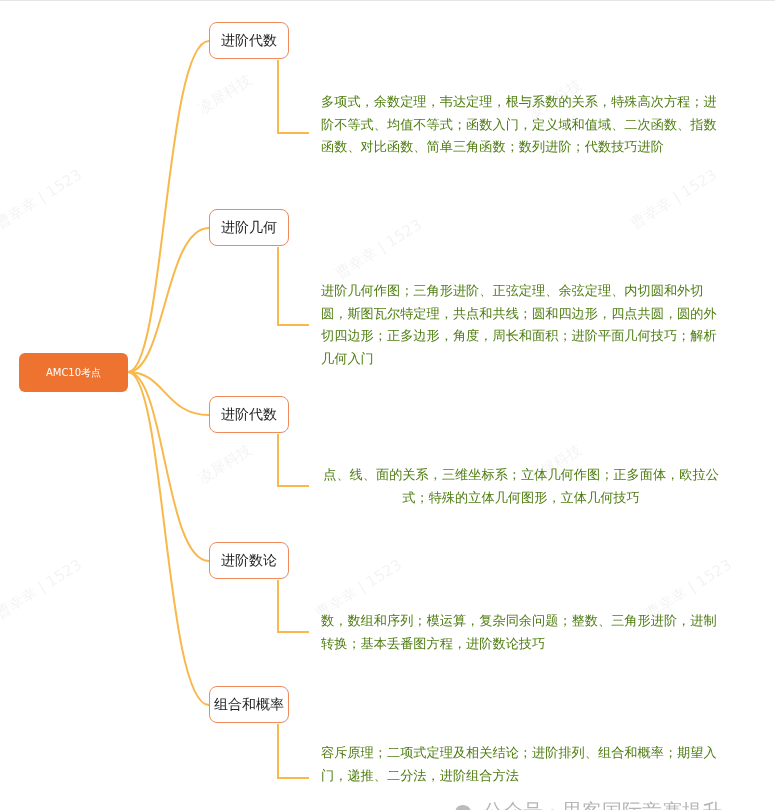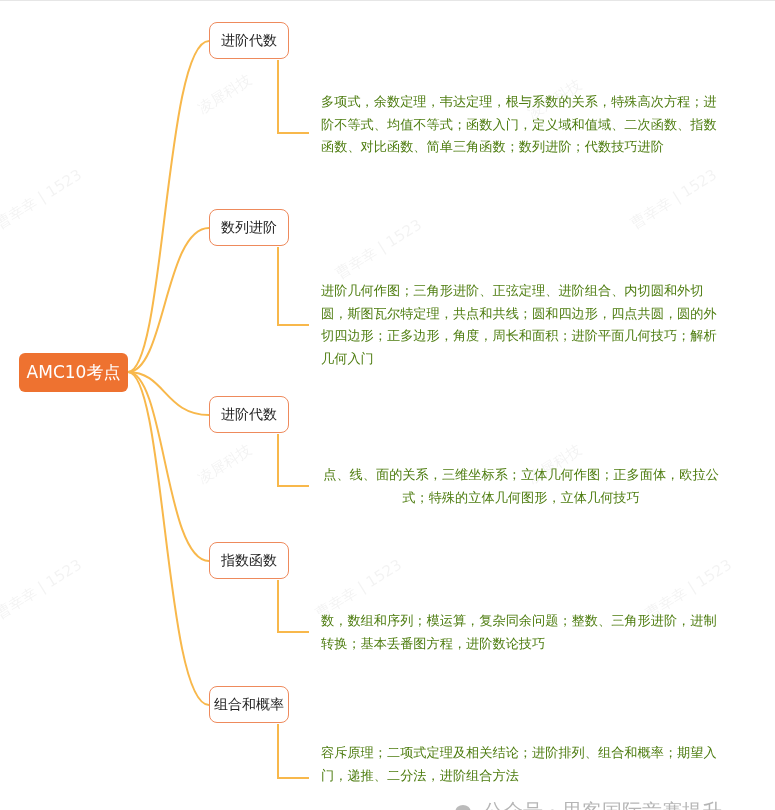--- a/index.html
+++ b/index.html
@@ -5,21 +5,21 @@
   html, body { margin: 0; padding: 0; }
   body {
     width: 775px; height: 810px; background: #ffffff; position: relative; overflow: hidden;
     font-family: "DejaVu Sans", "Liberation Sans", sans-serif;
   }
   .topline { position: absolute; left: 0; top: 0; width: 775px; height: 1px; background: #e6e6e6; }
   svg.links { position: absolute; left: 0; top: 0; width: 775px; height: 810px; }
   .root {
     position: absolute; left: 19px; top: 353px; width: 109px; height: 39px;
     background: #EE7230; border-radius: 6px; color: #ffffff;
-    font-size: 17px; display: flex; align-items: center; justify-content: center;
+    font-size: 10px; display: flex; align-items: center; justify-content: center;
     letter-spacing: 0px;
   }
   .branch {
     position: absolute; left: 209px; width: 80px; height: 37px; box-sizing: border-box;
     border: 1.5px solid #EE8A5C; border-radius: 8px; background: #fff;
     font-size: 14px; color: #222; display: flex; align-items: center; justify-content: center;
   }
   .leaf {
     position: absolute; left: 321px; width: 400px;
     font-size: 13.2px; line-height: 22.5px; color: #4d7c0f;
@@ -70,34 +70,34 @@
 <div class="wm" style="left:640px; top:580px;">曹幸幸 | 1523</div>
 
 <div class="root">
   <span>AMC10考点</span>
 </div>
 
 <div class="branch" style="top:22px;">
   <span>进阶代数</span>
 </div>
 <div class="branch" style="top:209px;">
-  <span>数列进阶</span>
+  <span>进阶几何</span>
 </div>
 <div class="branch" style="top:396px;">
   <span>进阶代数</span>
 </div>
 <div class="branch" style="top:542px;">
-  <span>指数函数</span>
+  <span>进阶数论</span>
 </div>
 <div class="branch" style="top:686px;">
   <span>组合和概率</span>
 </div>
 
 <div class="leaf" style="top:91px;">多项式，余数定理，韦达定理，根与系数的关系，特殊高次方程；进阶不等式、均值不等式；函数入门，定义域和值域、二次函数、指数函数、对比函数、简单三角函数；数列进阶；代数技巧进阶</div>
-<div class="leaf" style="top:280px;">进阶几何作图；三角形进阶、正弦定理、进阶组合、内切圆和外切圆，斯图瓦尔特定理，共点和共线；圆和四边形，四点共圆，圆的外切四边形；正多边形，角度，周长和面积；进阶平面几何技巧；解析几何入门</div>
+<div class="leaf" style="top:280px;">进阶几何作图；三角形进阶、正弦定理、余弦定理、内切圆和外切圆，斯图瓦尔特定理，共点和共线；圆和四边形，四点共圆，圆的外切四边形；正多边形，角度，周长和面积；进阶平面几何技巧；解析几何入门</div>
 <div class="leaf" style="top:464px;text-align:center;">点、线、面的关系，三维坐标系；立体几何作图；正多面体，欧拉公式；特殊的立体几何图形，立体几何技巧</div>
 <div class="leaf" style="top:610px;">数，数组和序列；模运算，复杂同余问题；整数、三角形进阶，进制转换；基本丢番图方程，进阶数论技巧</div>
 <div class="leaf" style="top:742px;">容斥原理；二项式定理及相关结论；进阶排列、组合和概率；期望入门，递推、二分法，进阶组合方法</div>
 
 <div class="footer-wm">
   <span class="wx-icon">
     <svg width="22" height="18" viewBox="0 0 22 18">
       <ellipse cx="8" cy="7" rx="7.5" ry="6" fill="rgba(120,120,120,0.5)"></ellipse>
       <ellipse cx="14.5" cy="11" rx="6.5" ry="5.2" fill="rgba(150,150,150,0.5)"></ellipse>
     </svg>

